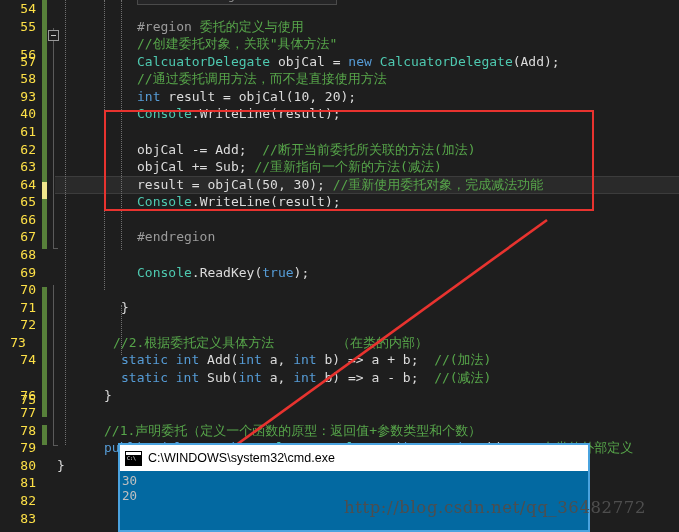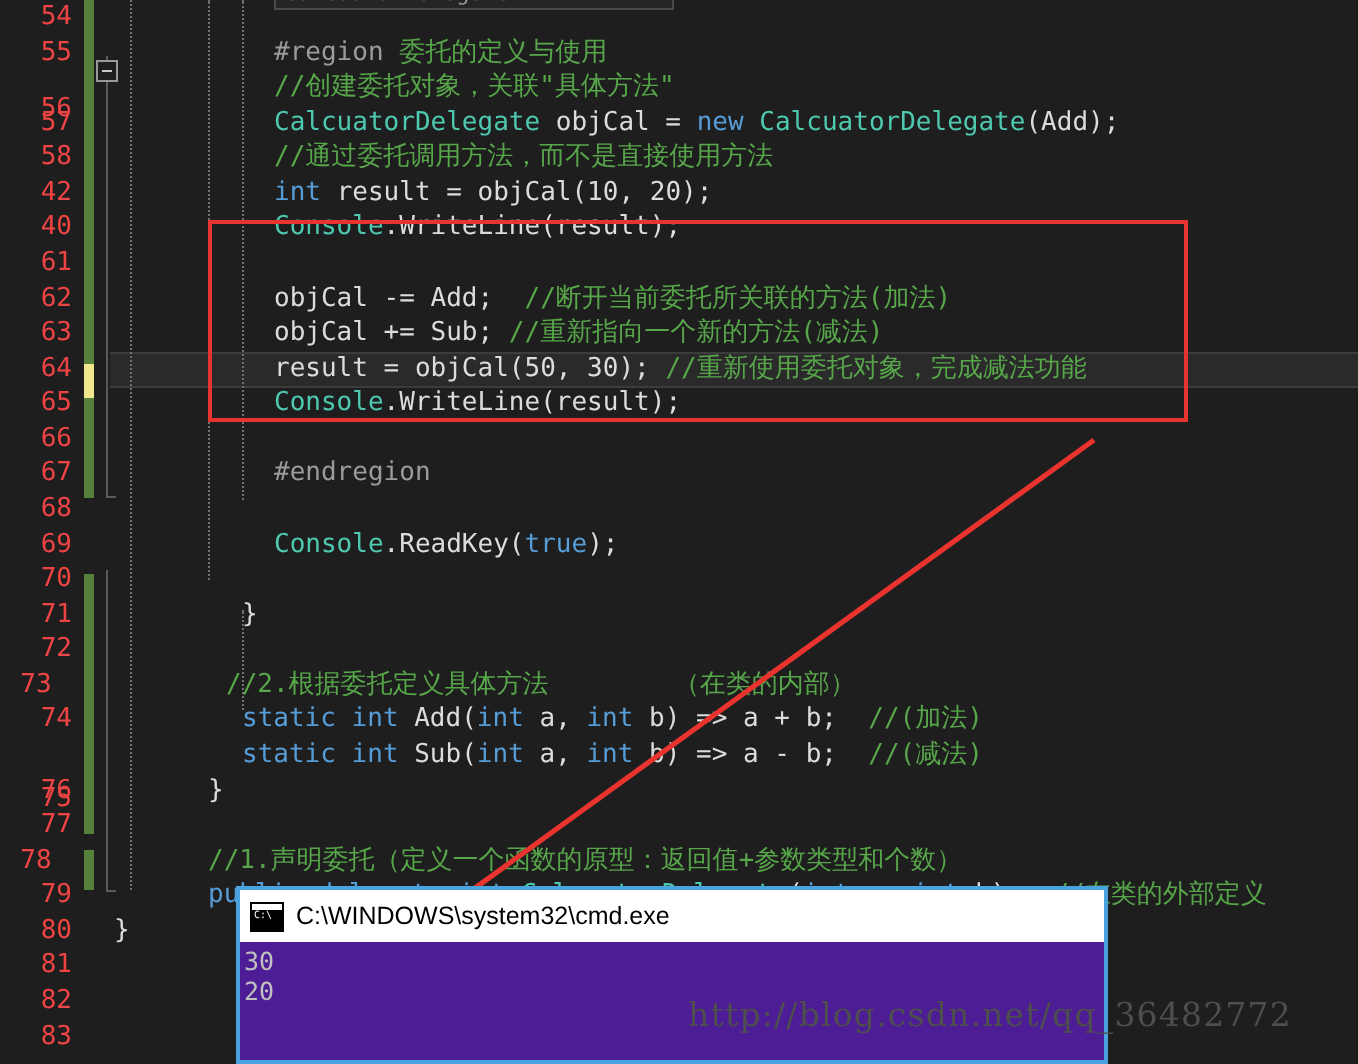--- a/index.html
+++ b/index.html
@@ -11,21 +11,21 @@
   
   #editor{position:absolute;inset:0;background:#1e1e1e;}
 
   
   .gutter-bg{position:absolute;left:0;top:0;width:104px;height:532px;background:#1e1e1e;}
 
   
   .linenums{position:absolute;left:0;top:0;width:38px;height:532px;}
   .ln{
     position:absolute;right:0;width:38px;height:17.7px;line-height:17.7px;
-    text-align:right;color:#ef4444;font-size:13px;
+    text-align:right;color:#fde047;font-size:13px;
     font-family:"DejaVu Sans Mono","Liberation Mono",monospace;
     padding-right:2px;box-sizing:border-box;
   }
   
   .chgbar{position:absolute;left:42px;width:5px;background:#57803a;}
   .chgbar.cur{background:#f0e68c;}
   
   .outline{position:absolute;left:53px;width:1px;background:#5a5a5a;}
   .outline-foot{position:absolute;width:5px;height:1px;background:#5a5a5a;left:53px;}
   .collapse-box{
@@ -73,21 +73,21 @@
     border:1px solid #4a4a4a;background:#252526;box-sizing:border-box;
     color:#9b9b9b;font-size:11px;line-height:16px;padding-left:4px;overflow:hidden;
     white-space:nowrap;
   }
 
   
   .arrow{position:absolute;left:0;top:0;width:679px;height:532px;pointer-events:none;}
 
   
   .cmdwin{
-    position:absolute;left:118px;top:443px;width:436px;height:89px;
+    position:absolute;left:118px;top:443px;width:472px;height:89px;
     background:#000;border:2px solid #4aa3df;box-sizing:border-box;
   }
   .cmd-title{
     height:26px;background:#ffffff;display:flex;align-items:center;
     padding-left:5px;box-sizing:border-box;
   }
   .cmd-icon{
     width:17px;height:15px;background:#ffffff;border:1px solid #000;
     box-sizing:border-box;margin-right:6px;position:relative;flex:none;
   }
@@ -97,21 +97,21 @@
   .cmd-icon:after{
     content:"C:\\";position:absolute;left:1px;top:3px;color:#fff;font-size:5px;
     line-height:7px;font-family:"DejaVu Sans Mono","Liberation Mono",monospace;
   }
   .cmd-title-text{
     color:#000;font-size:12.5px;
     font-family:"Liberation Sans","DejaVu Sans",sans-serif;
     white-space:nowrap;
   }
   .cmd-body{
-    background:#4c1d95;color:#c0c0c0;font-size:12.5px;line-height:15px;
+    background:#0369a1;color:#c0c0c0;font-size:12.5px;line-height:15px;
     padding:2px 16px 0 2px;height:59px;box-sizing:border-box;
     font-family:"DejaVu Sans Mono","Liberation Mono",monospace;
   }
   .cmd-line{white-space:pre;}
 
   
   .watermark{
     position:absolute;left:344px;top:498px;
     color:#4e4e4e;font-size:16.5px;letter-spacing:.6px;
     font-family:"DejaVu Serif","Liberation Serif",serif;
@@ -143,40 +143,40 @@
   <div class="indent" style="left:104px;top:0;height:290px;"></div>
   <div class="indent" style="left:121px;top:0;height:250px;"></div>
   <div class="indent" style="left:121px;top:305px;height:50px;"></div>
 
   <div class="linenums">
     <div class="ln" style="top:0px;">54</div>
     <div class="ln" style="top:18px;">55</div>
     <div class="ln" style="top:46px;">56</div>
     <div class="ln" style="top:53px;">57</div>
     <div class="ln" style="top:70px;">58</div>
-    <div class="ln" style="top:88px;">42</div>
+    <div class="ln" style="top:88px;">93</div>
     <div class="ln" style="top:105px;">40</div>
     <div class="ln" style="top:123px;">61</div>
     <div class="ln" style="top:141px;">62</div>
     <div class="ln" style="top:158px;">63</div>
     <div class="ln" style="top:176px;">64</div>
     <div class="ln" style="top:193px;">65</div>
     <div class="ln" style="top:211px;margin-left:23px;">66</div>
     <div class="ln" style="top:228px;">67</div>
     <div class="ln" style="top:246px;">68</div>
     <div class="ln" style="top:264px;">69</div>
     <div class="ln" style="top:281px;">70</div>
     <div class="ln" style="top:299px;">71</div>
     <div class="ln" style="top:316px;">72</div>
     <div class="ln" style="top:334px;text-align:center;">73</div>
     <div class="ln" style="top:351px;">74</div>
     <div class="ln" style="top:391px;">75</div>
     <div class="ln" style="top:387px;">76</div>
     <div class="ln" style="top:404px;">77</div>
-    <div class="ln" style="top:422px;text-align:center;">78</div>
+    <div class="ln" style="top:422px;">78</div>
     <div class="ln" style="top:439px;">79</div>
     <div class="ln" style="top:457px;">80</div>
     <div class="ln" style="top:474px;">81</div>
     <div class="ln" style="top:492px;">82</div>
     <div class="ln" style="top:510px;padding-left:17px;">83</div>
   </div>
 
   <div class="code">
     <div class="cl" style="top:18px;left:137px;"><span class="pp">#region</span> <span class="cm">委托的定义与使用</span></div>
     <div class="cl" style="top:35px;left:137px;"><span class="cm">//创建委托对象，关联"具体方法"</span></div>

